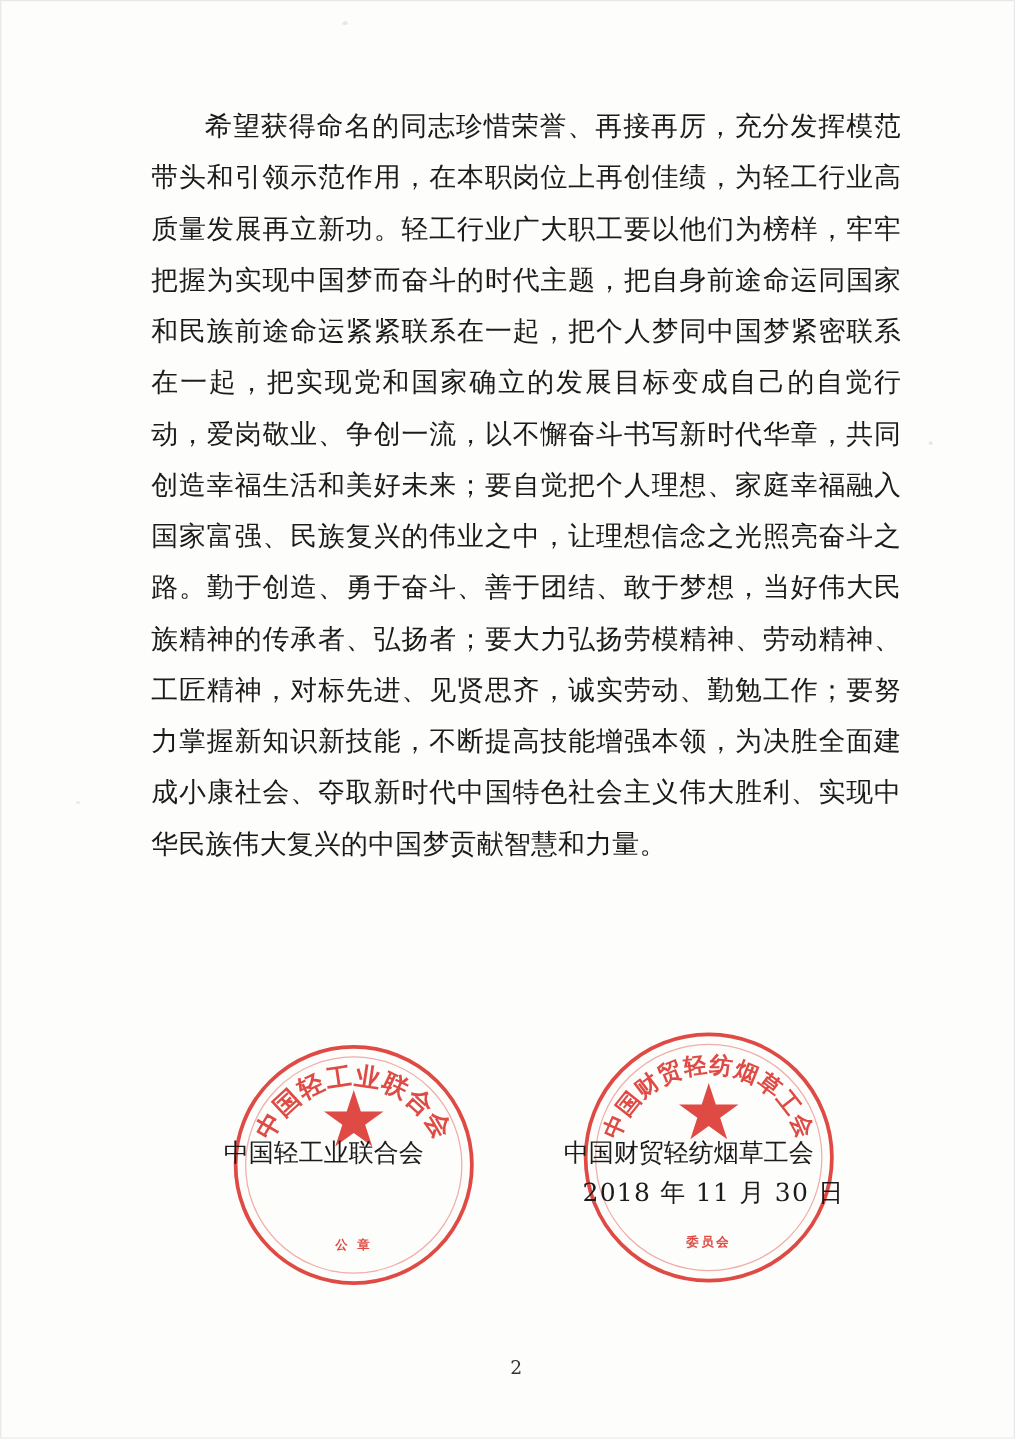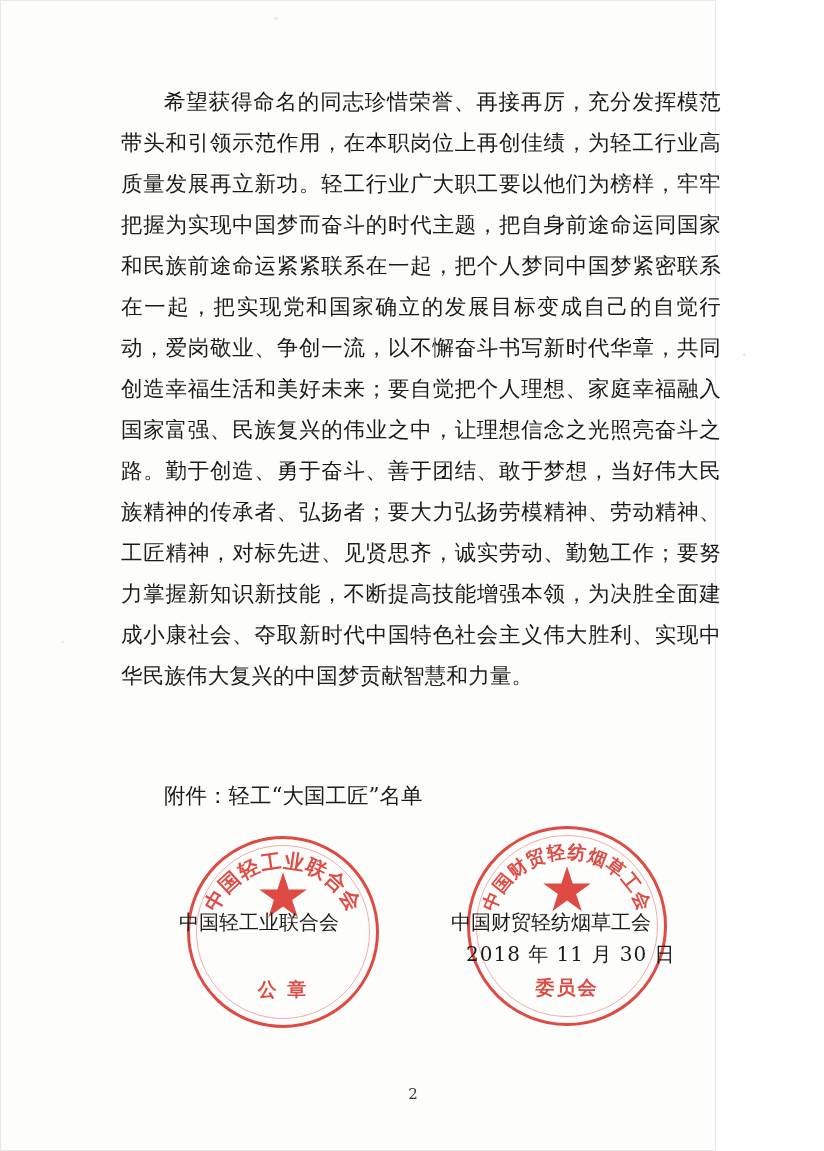--- a/index.html
+++ b/index.html
@@ -10,21 +10,21 @@
   body {
     width: 824px;
     height: 1151px;
     position: relative;
     font-family: "DejaVu Serif", "Liberation Serif", serif;
     overflow: hidden;
   }
   #page {
     position: absolute;
     left: 0; top: 0;
-    width: 716px;
+    width: 812px;
     height: 1151px;
     background: #fdfdfb;
     box-sizing: border-box;
     border: 1px solid #e8e8e8;
   }
   
   .speck {
     position: absolute;
     background: #d8d4d0;
     border-radius: 50%;
@@ -139,21 +139,21 @@
     font-weight: bold;
     letter-spacing: 1px;
   }
   .seal-bottom {
     position: absolute;
     left: 0;
     bottom: 22px;
     width: 100%;
     text-align: center;
     color: #d9231d;
-    font-size: 19px;
+    font-size: 10px;
     font-weight: bold;
     letter-spacing: 2px;
   }
   #seal-left {
     left: 186px;
     top: 835px;
     width: 192px;
     height: 192px;
   }
   #seal-right {
@@ -180,21 +180,20 @@
 <div id="page">
 
   <div class="speck" style="left:273px;top:16px;width:4px;height:3px;"></div>
   <div class="speck" style="left:742px;top:352px;width:3px;height:3px;"></div>
   <div class="speck" style="left:60px;top:640px;width:3px;height:2px;"></div>
 
   <div class="body-text">
     <p>希望获得命名的同志珍惜荣誉、再接再厉，充分发挥模范带头和引领示范作用，在本职岗位上再创佳绩，为轻工行业高质量发展再立新功。轻工行业广大职工要以他们为榜样，牢牢把握为实现中国梦而奋斗的时代主题，把自身前途命运同国家和民族前途命运紧紧联系在一起，把个人梦同中国梦紧密联系在一起，把实现党和国家确立的发展目标变成自己的自觉行动，爱岗敬业、争创一流，以不懈奋斗书写新时代华章，共同创造幸福生活和美好未来；要自觉把个人理想、家庭幸福融入国家富强、民族复兴的伟业之中，让理想信念之光照亮奋斗之路。勤于创造、勇于奋斗、善于团结、敢于梦想，当好伟大民族精神的传承者、弘扬者；要大力弘扬劳模精神、劳动精神、工匠精神，对标先进、见贤思齐，诚实劳动、勤勉工作；要努力掌握新知识新技能，不断提高技能增强本领，为决胜全面建成小康社会、夺取新时代中国特色社会主义伟大胜利、实现中华民族伟大复兴的中国梦贡献智慧和力量。</p>
   </div>
 
-  <div class="attachment">附件：轻工“大国工匠”名单</div>
 
   <div class="seal" id="seal-left">
     <div class="inner-ring"></div>
     <svg class="seal-arc" viewBox="0 0 192 192">
       <defs>
         <path id="arcL" d="M 22,104 A 74,74 0 0 1 170,104"></path>
       </defs>
       <text font-size="21">
         <textPath href="#arcL" startOffset="50%" text-anchor="middle">中国轻工业联合会</textPath>
       </text>

